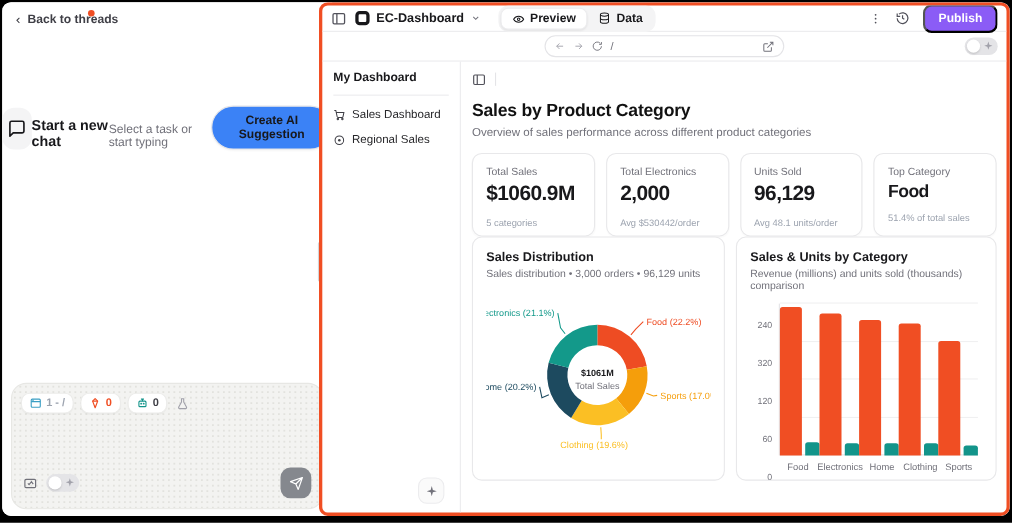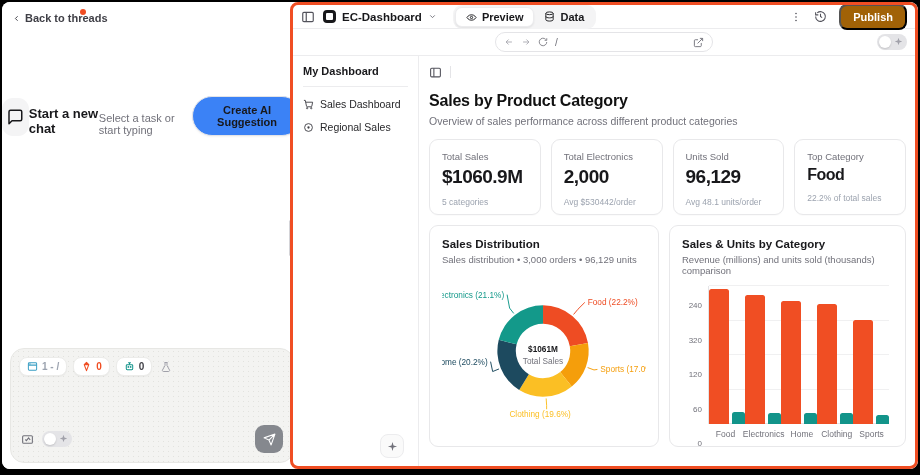--- a/index.html
+++ b/index.html
@@ -34,21 +34,21 @@
 
   
   .right-panel { position:absolute; left:288px; top:0; right:0; bottom:0; border:3px solid #f04e23; border-radius:8px; background:#fff; overflow:hidden; display:flex; flex-direction:column; }
   .topbar { height:24px; display:flex; align-items:center; padding:0 8px; gap:8px; border-bottom:1px solid #ececee; flex:0 0 auto; }
   .proj { display:flex; align-items:center; gap:6px; font-size:11.5px; font-weight:700; color:#18181b; cursor:pointer; }
   .logo-ring { width:13px; height:13px; border:3px solid #18181b; border-radius:4px; }
   .seg { display:flex; background:#f4f4f5; border-radius:9px; padding:2px; margin-left:8px; }
   .seg-item { display:flex; align-items:center; gap:5px; font-size:11px; font-weight:600; color:#18181b; padding:3px 10px; border-radius:7px; cursor:pointer; }
   .seg-item.active { background:#fff; box-shadow:0 1px 2px rgba(0,0,0,.08); border:1px solid #ececee;align-items:flex-end; }
   .topbar-right { margin-left:auto; display:flex; align-items:center; gap:12px; }
-  .publish-btn { background:#a16207; color:#fff; font-size:11px; font-weight:700; border-radius:8px; padding:5px 12px; cursor:pointer; }
+  .publish-btn { background:#8b5cf6; color:#fff; font-size:11px; font-weight:700; border-radius:8px; padding:5px 12px; cursor:pointer; }
 
   .browser-bar { height:27px; display:flex; align-items:center; border-bottom:1px solid #ececee; flex:0 0 auto; position:relative; }
   .url-pill { position:absolute; left:50%; transform:translateX(-50%); width:218px; height:20px; border:1px solid #e4e4e7; border-radius:999px; display:flex; align-items:center; gap:7px; padding:0 8px; background:#fff; }
   .url-path { font-size:10px; color:#71717a; }
   .url-pill .ext { margin-left:auto; }
   .browser-toggle { position:absolute; right:8px; top:5px; }
 
   .content-row { flex:1; display:flex; min-height:0; }
   .dash-nav { width:126px; border-right:1px solid #ececee; padding:9px 10px; position:relative; flex:0 0 auto; }
   .dash-nav-title { font-size:11px; font-weight:700; color:#18181b; padding-bottom:9px; border-bottom:1px solid #ececee; }
@@ -60,21 +60,21 @@
   .vdiv { width:1px; height:12px; background:#e4e4e7; }
   .page-title { margin-top:11px; font-size:16px; font-weight:700; color:#111; letter-spacing:-0.2px; }
   .page-sub { margin-top:5px; font-size:10.5px; color:#71717a; }
 
   .stats-row { display:grid; grid-template-columns:repeat(4,1fr); gap:10px; margin-top:12px; }
   .stat-card { background:#fff; border:1px solid #e8e8ea; border-radius:9px; padding:11px 12px; height:76px; box-shadow:0 1px 1px rgba(0,0,0,.02); }
   .stat-label { font-size:9.5px; color:#71717a; }
   .stat-value { margin-top:4px; font-size:19px; font-weight:700; color:#18181b; letter-spacing:-0.5px; }
   .stat-foot { margin-top:9px; font-size:8.5px; color:#9ca3af; }
 
-  .charts-row { display:grid; grid-template-columns:1fr 1fr; gap:10px; margin-top:10px; }
+  .charts-row { display:grid; grid-template-columns:1fr 1fr; gap:10px; }
   .chart-card { background:#fff; border:1px solid #e8e8ea; border-radius:9px; padding:12px; height:222px; position:relative; }
   .chart-title { font-size:11.5px; font-weight:700; color:#18181b; }
   .chart-sub { margin-top:4px; font-size:9.5px; color:#71717a; }
 
   .donut-wrap { position:relative; margin-top:4px; height:162px; }
   .donut-svg text { font-family:"Liberation Sans",sans-serif; font-size:8.5px; }
   .dc-value { font-size:15px; font-weight:700; fill:#18181b; }
   .dc-label { font-size:8.5px; fill:#71717a; }
 
   .bar-wrap { display:flex; margin-top:10px; height:158px; padding-right:4px; }
@@ -339,21 +339,21 @@
             <div class="stat-foot">Avg $530442/order</div>
           </div>
           <div class="stat-card">
             <div class="stat-label">Units Sold</div>
             <div class="stat-value">96,129</div>
             <div class="stat-foot">Avg 48.1 units/order</div>
           </div>
           <div class="stat-card">
             <div class="stat-label">Top Category</div>
             <div class="stat-value" style="font-size:16px;">Food</div>
-            <div class="stat-foot">22.2% of total sales</div>
+            <div class="stat-foot">51.4% of total sales</div>
           </div>
         </div>
 
         <div class="charts-row">
           <div class="chart-card">
             <div class="chart-title">Sales Distribution</div>
             <div class="chart-sub">Sales distribution • 3,000 orders • 96,129 units</div>
             <div class="donut-wrap">
               <svg id="donut-svg" class="donut-svg" width="100%" height="162" viewBox="0 0 210 162">
                   <path d="M104 35 A47 47 0 0 1 150.2630159682769 73.7094419054592 L131.5609456832288 77.06094411389059 A28 28 0 0 0 104 54 Z" fill="#ee4c23"></path>

